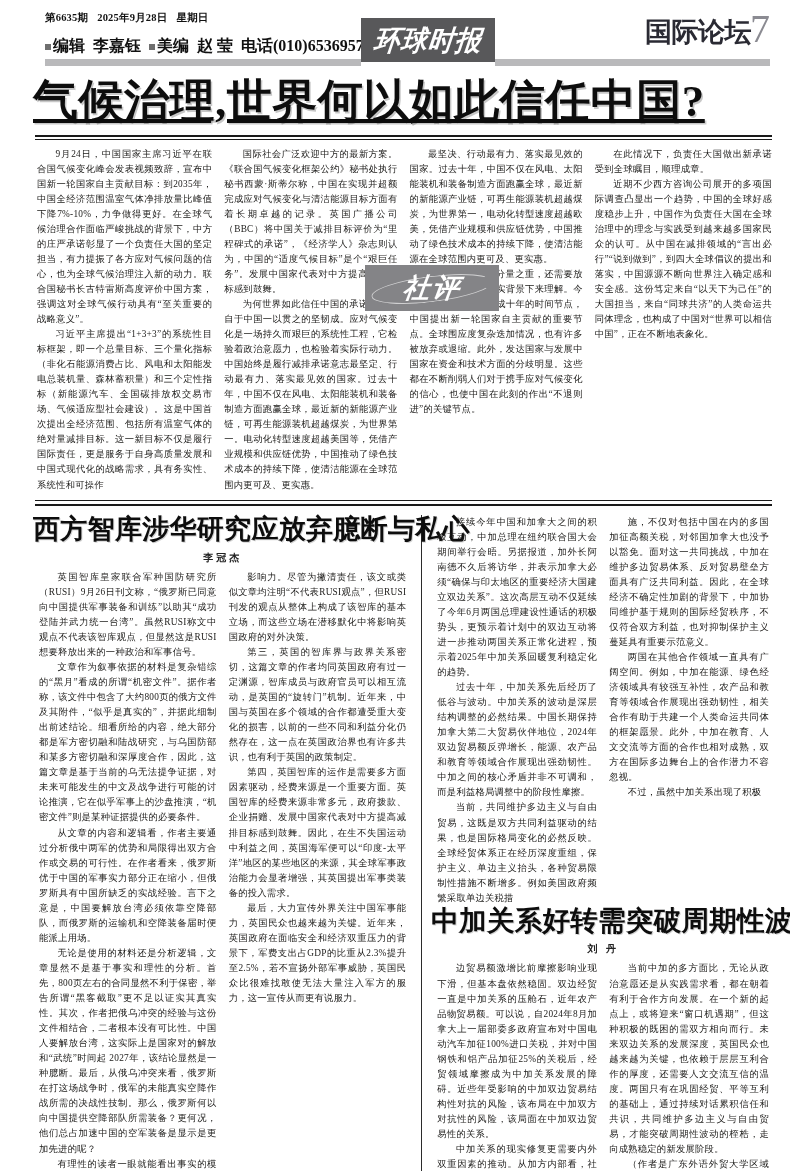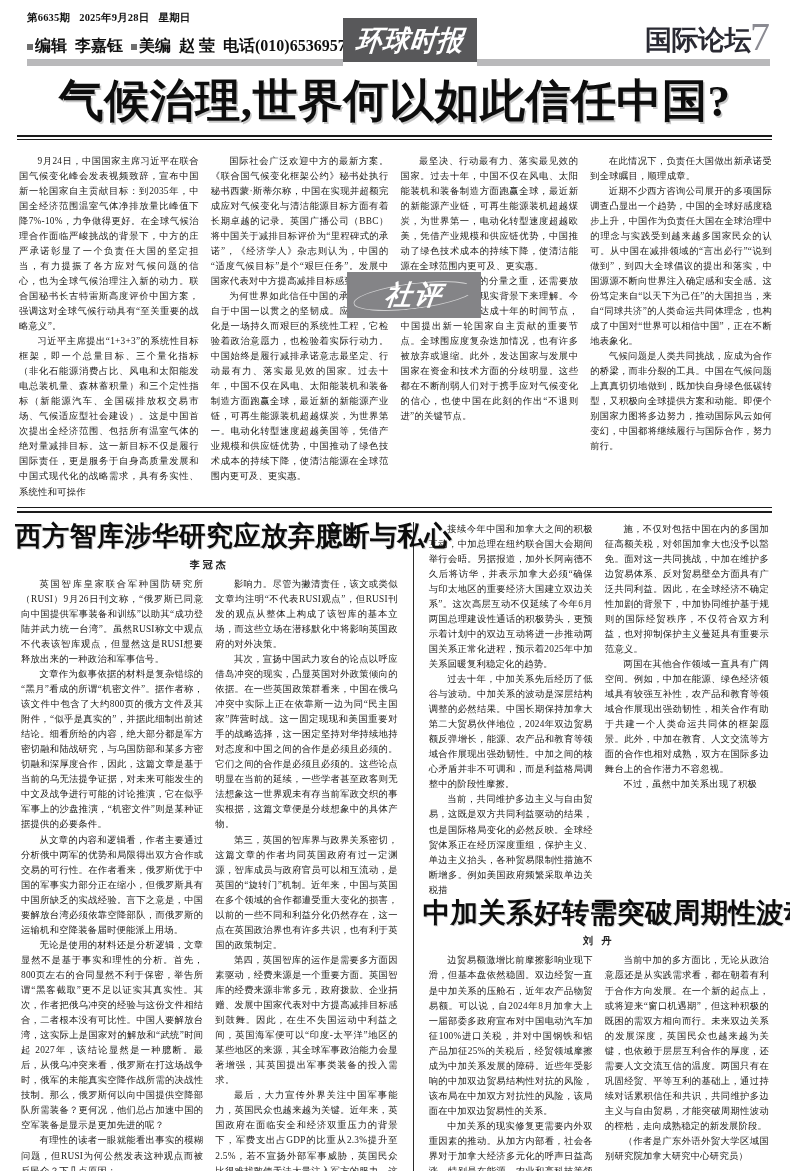--- a/index.html
+++ b/index.html
@@ -11,21 +11,21 @@
   body {
     width: 790px; height: 1171px;
     font-family: "Liberation Serif", "DejaVu Serif", serif;
     color: #15120f;
     overflow: hidden;
     position: relative;
   }
 
   .page {
     width: 790px; height: 1171px;
-    padding: 9px 16px 4px 15px;
+    padding: 9px 16px 4px 33px;
     position: relative;
   }
 
   
   .masthead {
     position: relative;
     height: 58px;
   }
   .mast-left {
     position: absolute;
@@ -73,21 +73,21 @@
     font-weight: 700;
     font-style: italic;
     letter-spacing: 1px;
     font-family: "DejaVu Serif", "Liberation Serif", serif;
     transform: skewX(-6deg) scaleY(1.08);
     white-space: nowrap;
   }
 
   .section-name {
     position: absolute;
-    right: 4px; top: 12px;
+    right: 4px; top: 4px;
     display: flex;
     align-items: flex-end;
     gap: 1px;
   }
   .section-name .cn {
     font-size: 27px;
     font-weight: 700;
     letter-spacing: -.5px;
     color: #2a2a33;
     font-family: "Liberation Serif", serif;
@@ -108,44 +108,44 @@
     top: 50px;
     height: 7px;
     background: #b9b9bb;
   }
   .mast-rule.seg-a { left: 12px; width: 316px; }
   .mast-rule.seg-b { left: 462px; right: 4px; width: auto; }
 
   
   .main-headline {
     margin: 10px 0 0 0;
-    text-align: center;
     font-size: 45px;
     font-weight: 700;
     letter-spacing: .5px;
     color: #0d0d0d;
     font-family: "Liberation Serif", "DejaVu Serif", serif;
     line-height: 1.1;
     text-shadow: 1.5px 1.5px 0 rgba(0,0,0,.22);
     white-space: nowrap;
+    text-decoration: underline;
   }
 
   .rule-thick {
     margin: 8px 2px 0 2px;
     border-top: 2.2px solid #1a1a1a;
   }
   .rule-thin {
     margin: 2px 2px 0 2px;
     border-top: .8px solid #1a1a1a;
   }
 
   
   .editorial {
     position: relative;
-    margin-top: 14px;
+    margin-top: 7px;
     display: flex;
     gap: 0;
   }
   .col {
     font-size: 9.3px;
     line-height: 1.62;
     text-align: justify;
     text-justify: inter-ideograph;
     letter-spacing: .25px;
     color: #1b1a18;
@@ -291,21 +291,20 @@
       <p>国际社会广泛欢迎中方的最新方案。《联合国气候变化框架公约》秘书处执行秘书西蒙·斯蒂尔称，中国在实现并超额完成应对气候变化与清洁能源目标方面有着长期卓越的记录。英国广播公司（BBC）将中国关于减排目标评价为“里程碑式的承诺”，《经济学人》杂志则认为，中国的“适度气候目标”是个“艰巨任务”。发展中国家代表对中方提高减排目标感到鼓舞。</p>
       <p>为何世界如此信任中国的承诺？这来自于中国一以贯之的坚韧成。应对气候变化是一场持久而艰巨的系统性工程，它检验着政治意愿力，也检验着实际行动力。中国始终是履行减排承诺意志最坚定、行动最有力、落实最见效的国家。过去十年，中国不仅在风电、太阳能装机和装备制造方面跑赢全球，最近新的新能源产业链，可再生能源装机超越煤炭，为世界第一。电动化转型速度超越美国等，凭借产业规模和供应链优势，中国推动了绿色技术成本的持续下降，使清洁能源在全球范围内更可及、更实惠。</p>
     </div>
     <div class="col ed-col c3">
       <p>最坚决、行动最有力、落实最见效的国家。过去十年，中国不仅在风电、太阳能装机和装备制造方面跑赢全球，最近新的新能源产业链，可再生能源装机超越煤炭，为世界第一，电动化转型速度超越欧美，凭借产业规模和供应链优势，中国推动了绿色技术成本的持续下降，使清洁能源在全球范围内更可及、更实惠。</p>
       <p>这一气候承诺的分量之重，还需要放在全球气候治理的现实背景下来理解。今年是《巴黎协定》达成十年的时间节点，中国提出新一轮国家自主贡献的重要节点。全球围应度复杂迭加情况，也有许多被放弃或退缩。此外，发达国家与发展中国家在资金和技术方面的分歧明显。这些都在不断削弱人们对于携手应对气候变化的信心，也使中国在此刻的作出“不退则进”的关键节点。</p>
     </div>
     <div class="col ed-col c4">
       <p>在此情况下，负责任大国做出新承诺受到全球瞩目，顺理成章。</p>
       <p>近期不少西方咨询公司展开的多项国际调查凸显出一个趋势，中国的全球好感度稳步上升，中国作为负责任大国在全球治理中的理念与实践受到越来越多国家民众的认可。从中国在减排领域的“言出必行”“说到做到”，到四大全球倡议的提出和落实，中国源源不断向世界注入确定感和安全感。这份笃定来自“以天下为己任”的大国担当，来自“同球共济”的人类命运共同体理念，也构成了中国对“世界可以相信中国”，正在不断地表象化。</p>
-      <p>气候问题是人类共同挑战，应成为合作的桥梁，而非分裂的工具。中国在气候问题上真真切切地做到，既加快自身绿色低碳转型，又积极向全球提供方案和动能。即便个别国家力图将多边努力，推动国际风云如何变幻，中国都将继续履行与国际合作，努力前行。</p>
     </div>
 
     <div class="watermark">
       <span class="swoosh"></span>
       <span class="wm-text">社评</span>
     </div>
   </div>
 
   <div class="mid-rule-wrap">
     <div class="mid-rule-thin"></div>
@@ -321,21 +320,20 @@
         <div class="col">
           <p>英国智库皇家联合军种国防研究所（RUSI）9月26日刊文称，“俄罗斯已同意向中国提供军事装备和训练”以助其“成功登陆并武力统一台湾”。虽然RUSI称文中观点不代表该智库观点，但显然这是RUSI想要释放出来的一种政治和军事信号。</p>
           <p>文章作为叙事依据的材料是复杂错综的“黑月”看成的所谓“机密文件”。据作者称，该文件中包含了大约800页的俄方文件及其附件，“似乎是真实的”，并据此细制出前述结论。细看所给的内容，绝大部分都是军方密切融和陆战研究，与乌国防部和某多方密切融和深厚度合作，因此，这篇文章是基于当前的乌无法提争证据，对未来可能发生的中文及战争进行可能的讨论推演，它在似乎军事上的沙盘推演，“机密文件”则是某种证据提供的必要条件。</p>
           <p>从文章的内容和逻辑看，作者主要通过分析俄中两军的优势和局限得出双方合作或交易的可行性。在作者看来，俄罗斯优于中国的军事实力部分正在缩小，但俄罗斯具有中国所缺乏的实战经验。言下之意是，中国要解放台湾必须依靠空降部队，而俄罗斯的运输机和空降装备届时便能派上用场。</p>
           <p>无论是使用的材料还是分析逻辑，文章显然不是基于事实和理性的分析。首先，800页左右的合同显然不利于保密，举告所谓“黑客截取”更不足以证实其真实性。其次，作者把俄乌冲突的经验与这份文件相结合，二者根本没有可比性。中国人要解放台湾，这实际上是国家对的解放和“武统”时间起 2027年，该结论显然是一种臆断。最后，从俄乌冲突来看，俄罗斯在打这场战争时，俄军的未能真实空降作战所需的决战性技制。那么，俄罗斯何以向中国提供空降部队所需装备？更何况，他们总占加速中国的空军装备是显示是更加先进的呢？</p>
           <p>有理性的读者一眼就能看出事实的模糊问题，但RUSI为何公然发表这种观点而被反民众？下几点原因：</p>
 
         </div>
         <div class="col">
           <p>影响力。尽管为撇清责任，该文或类似文章均注明“不代表RUSI观点”，但RUSI刊发的观点从整体上构成了该智库的基本立场，而这些立场在潜移默化中将影响英国政府的对外决策。</p>
-          <p>其次，宣扬中国武力攻台的论点以呼应借岛冲突的现实，凸显英国对外政策倾向的依据。在一些英国政策群看来，中国在俄乌冲突中实际上正在依靠斯一边为同“民主国家”阵营时战。这一固定现现和美国重要对手的战略选择，这一困定坚持对华持续地持对态度和中国之间的合作是必须且必须的。它们之间的合作是必须且必须的。这些论点明显在当前的延续，一些学者甚至政客则无法想象这一世界观未有存当前军政交织的事实根据，这篇文章便是分歧想象中的具体产物。</p>
           <p>第三，英国的智库界与政界关系密切，这篇文章的作者均同英国政府有过一定渊源，智库成员与政府官员可以相互流动，是英国的“旋转门”机制。近年来，中国与英国在多个领域的合作都遭受重大变化的损害，以前的一些不同和利益分化仍然存在，这一点在英国政治界也有许多共识，也有利于英国的政策制定。</p>
           <p>第四，英国智库的运作是需要多方面因素驱动，经费来源是一个重要方面。英国智库的经费来源非常多元，政府拨款、企业捐赠、发展中国家代表对中方提高减排目标感到鼓舞。因此，在生不失国运动中利益之间，英国海军便可以“印度-太平洋”地区的某些地区的来源，其全球军事政治能力会显著增强，其英国提出军事类装备的投入需求。</p>
           <p>最后，大力宣传外界关注中国军事能力，英国民众也越来越为关键。近年来，英国政府在面临安全和经济双重压力的背景下，军费支出占GDP的比重从2.3%提升至2.5%，若不宣扬外部军事威胁，英国民众比很难找敢使无法大量注入军方的服力，这一宣传从而更有说服力。</p>
 
         </div>
       </div>
     </div>
 
     <div class="vdiv"></div>
 

